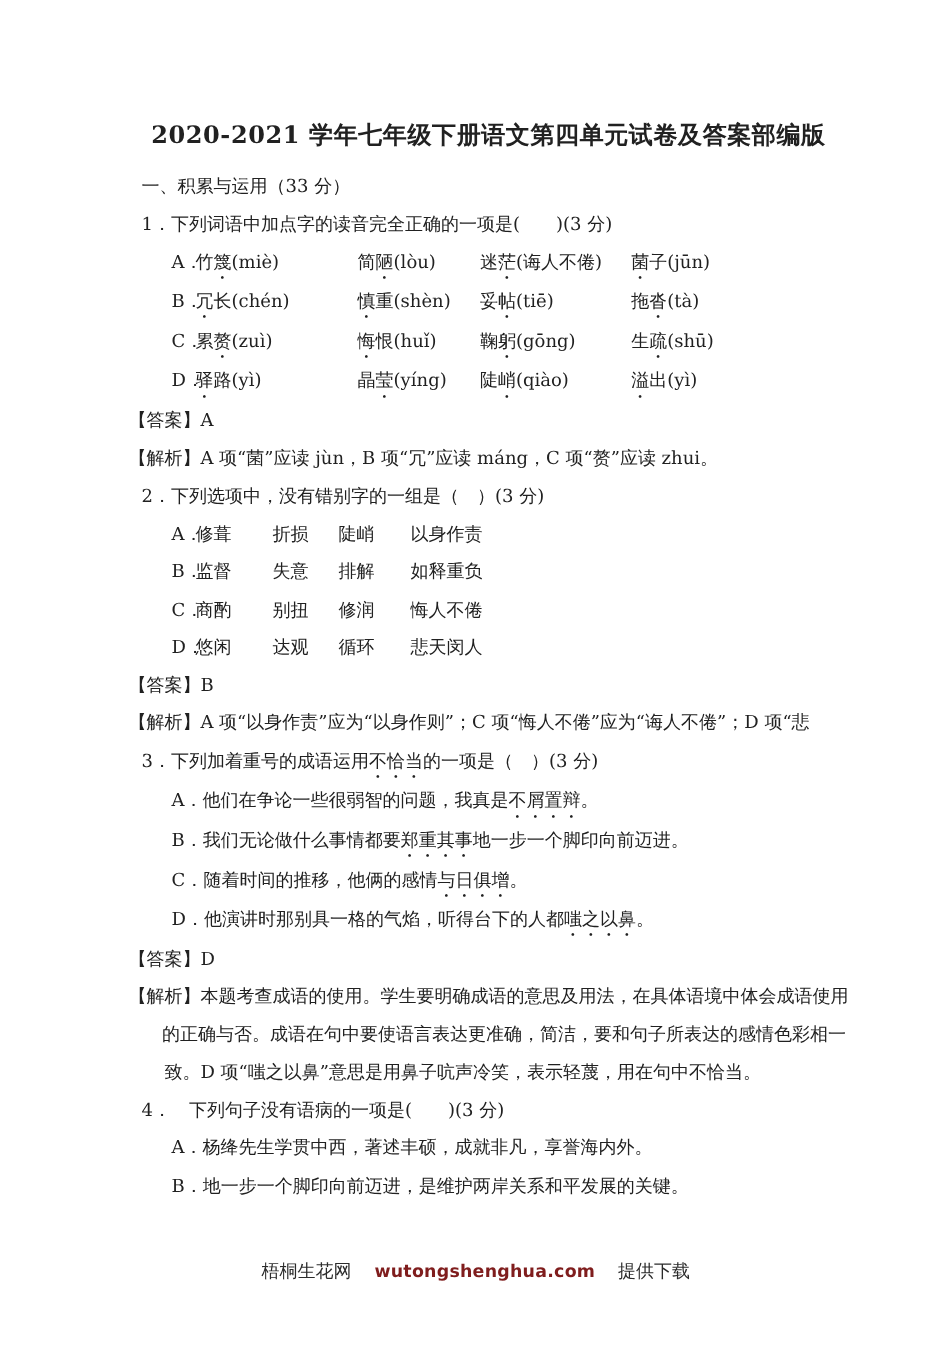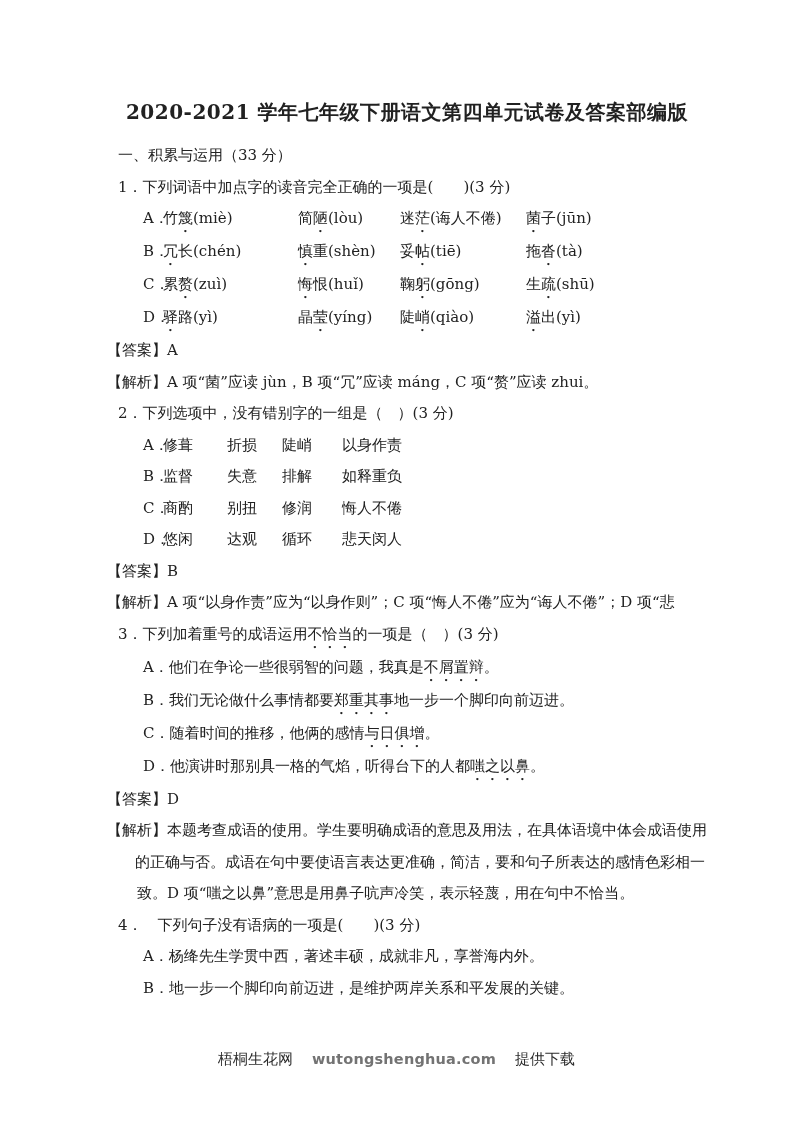--- a/index.html
+++ b/index.html
@@ -31,21 +31,21 @@
     text-emphasis:filled dot #222;
     text-emphasis-position:under right;
   }
   .footer{
     position:absolute;left:0;top:1031px;width:793px;
     display:flex;justify-content:center;align-items:baseline;gap:19px;
     font-size:15px;color:#2b2b2b;line-height:22px;margin-top:17px;
   }
   .f-domain{
     font-family:"DejaVu Sans","Liberation Sans",sans-serif;
-    font-weight:600;font-size:14.5px;color:#737373;letter-spacing:0.2px;
+    font-weight:600;font-size:14.5px;color:#7f1d1d;letter-spacing:0.2px;
   }
 </style>
 </head>
 <body>
 
 <div class="page">
   <div class="content">
 
     <h1 class="title">2020-2021 学年七年级下册语文第四单元试卷及答案部编版</h1>
     <div class="ln heading">一、积累与运用（33 分）</div>

